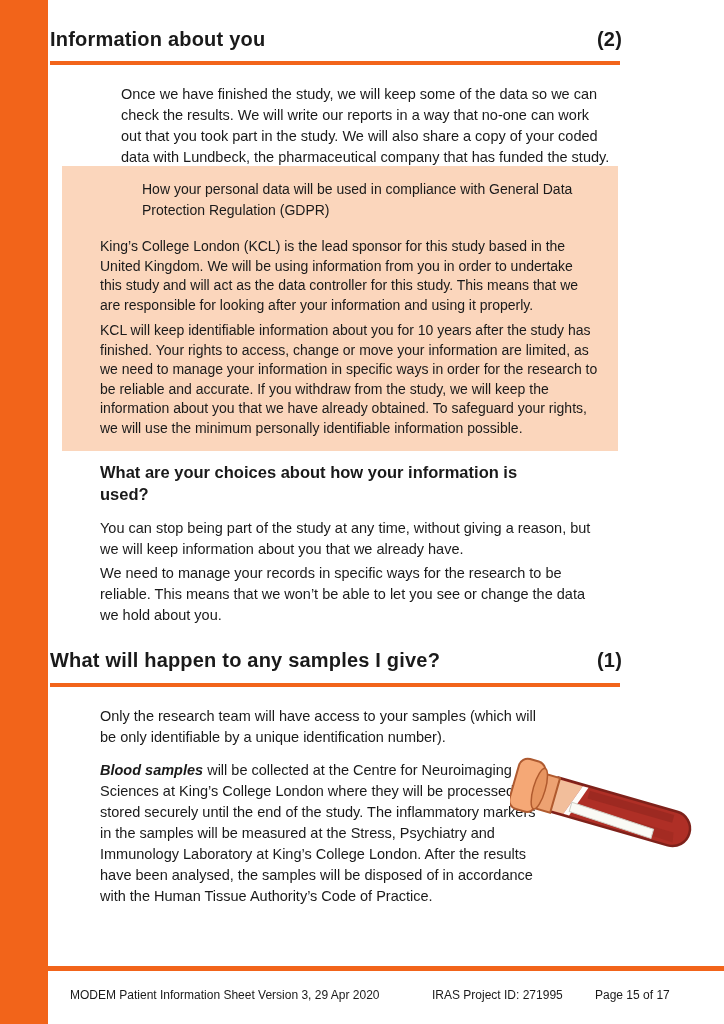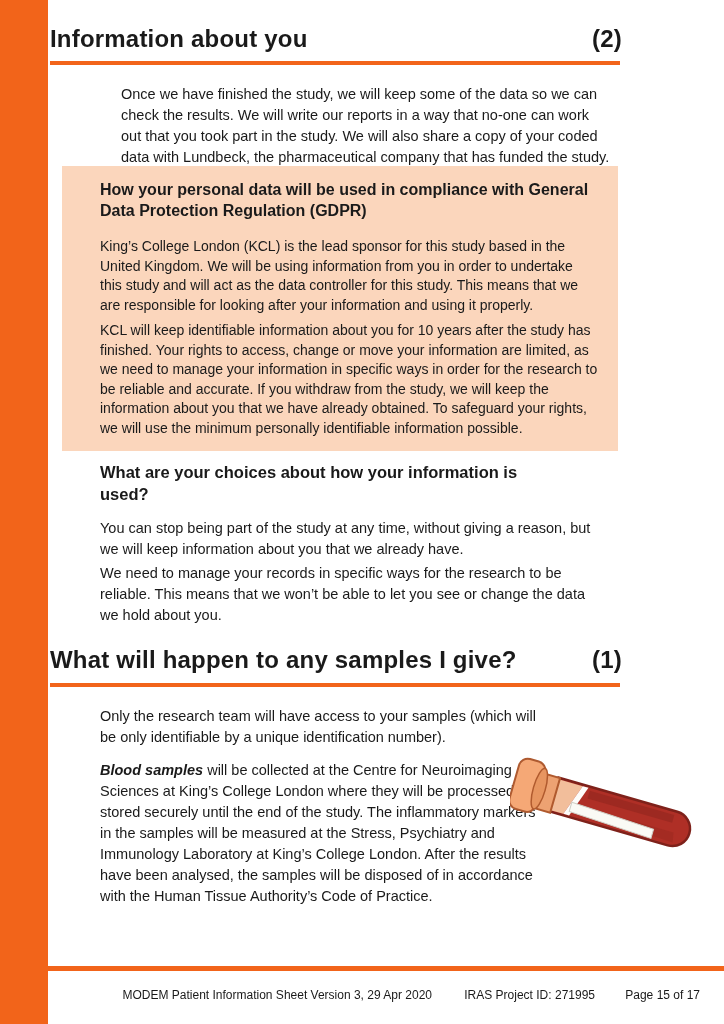--- a/index.html
+++ b/index.html
@@ -20,21 +20,21 @@
     background: #F2641A;
   }
   .h1-row {
     position: absolute;
     left: 50px; width: 572px;
     display: flex;
     justify-content: space-between;
     align-items: baseline;
   }
   .h1-row .h1-title, .h1-row .h1-marker {
-    font-size: 24px;
+    font-size: 20px;
     font-weight: bold;
     letter-spacing: 0.2px;
     line-height: 30px;
   }
   .h1-row.row-info { top: 24px; }
   .h1-row.row-samples { top: 645px; }
   .rule {
     position: absolute;
     left: 50px; width: 570px; height: 4px;
     background: #F2641A;
@@ -49,24 +49,25 @@
     position: absolute;
     left: 101px; top: 84px; width: 492px; margin-left: 20px;
   }
   .gdpr-box {
     position: absolute;
     left: 62px; top: 166px; width: 556px;
     background: #FBD6BC;
     padding: 13px 20px 13px 38px;
   }
   .gdpr-box h3 {
-    font-size: 16px;
+    font-size: 14px;
     line-height: 21px;
-    font-weight: bold;
+    font-weight: normal;
     margin-bottom: 5px;
+    margin-left: 42px;
   }
   .gdpr-box p {
     font-size: 14px;
     line-height: 19.5px;
     margin-top: 16px;
   }
   .gdpr-box p + p { margin-top: 6px; }
   .sub-heading {
     position: absolute;
     font-size: 16.5px;
@@ -89,21 +90,20 @@
     left: 48px; top: 966px;
     width: 676px; height: 5px;
     background: #F2641A;
   }
   .footer-row {
     position: absolute;
     left: 70px; top: 988px; width: 630px;
     display: flex;
     font-size: 12px;
     line-height: 15px;
-    text-align: right;
   }
   .footer-row .f-version { width: 362px; }
   .footer-row .f-iras { width: 163px; }
   .footer-row .f-page { flex: 1; }
 </style>
 </head>
 <body>
 
 <div class="page">
 

